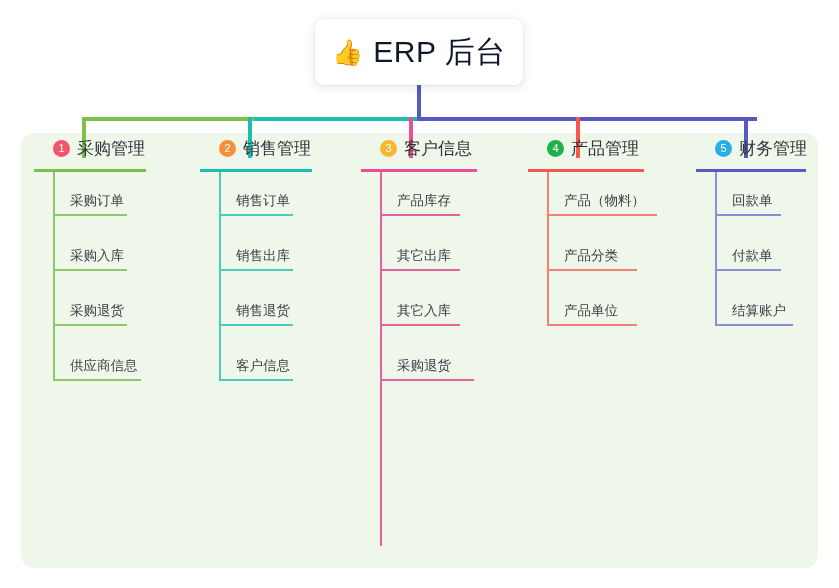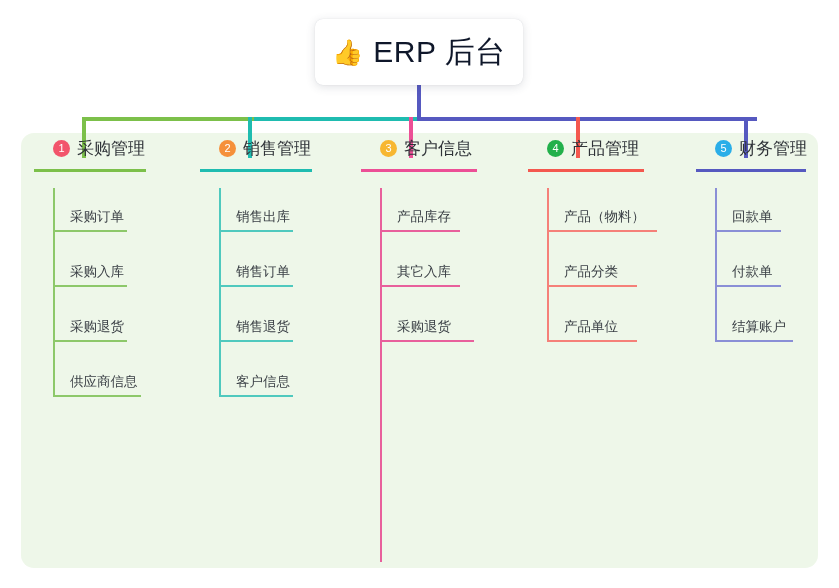--- a/index.html
+++ b/index.html
@@ -122,21 +122,20 @@
   }
   .head-rule {
     height: 3px;
     margin-top: 6px;
   }
 
   
   .items {
     position: relative;
     padding-top: 0;
-    margin-top: 16px;
   }
   .spine {
     position: absolute;
     left: 19px;
     top: 0;
     width: 2px;
   }
   .item {
     position: relative;
     height: 55px;
@@ -215,28 +214,28 @@
       </div>
       <div class="column" style="left: 200px; width: 160px;">
         <div class="col-head">
           <span class="badge" style="background: rgb(245, 144, 58);">2</span>
           <span class="col-title">销售管理</span>
         </div>
         <div class="head-rule" style="width: 112px; background: rgb(31, 188, 176);"></div>
         <div class="items">
           <div class="spine" style="background: rgb(79, 201, 190); height: 209px;"></div>
           <div class="item">
+            <span class="item-label">销售订单</span>
+            <div class="item-rule" style="width: 74px; background: rgb(79, 201, 190);"></div>
+          </div>
+          <div class="item">
             <span class="item-label">销售出库</span>
             <div class="item-rule" style="width: 74px; background: rgb(79, 201, 190);"></div>
           </div>
           <div class="item">
-            <span class="item-label">销售订单</span>
-            <div class="item-rule" style="width: 74px; background: rgb(79, 201, 190);"></div>
-          </div>
-          <div class="item">
             <span class="item-label">销售退货</span>
             <div class="item-rule" style="width: 74px; background: rgb(79, 201, 190);"></div>
           </div>
           <div class="item">
             <span class="item-label">客户信息</span>
             <div class="item-rule" style="width: 74px; background: rgb(79, 201, 190);"></div>
           </div>
         </div>
       </div>
       <div class="column" style="left: 361px; width: 164px;">
@@ -245,20 +244,24 @@
           <span class="col-title">客户信息</span>
         </div>
         <div class="head-rule" style="width: 116px; background: rgb(236, 79, 150);"></div>
         <div class="items">
           <div class="spine" style="background: rgb(232, 96, 156); height: 374px;"></div>
           <div class="item">
             <span class="item-label">产品库存</span>
             <div class="item-rule" style="width: 80px; background: rgb(232, 96, 156);"></div>
           </div>
           <div class="item">
+            <span class="item-label">其它出库</span>
+            <div class="item-rule" style="width: 80px; background: rgb(232, 96, 156);"></div>
+          </div>
+          <div class="item">
             <span class="item-label">其它入库</span>
             <div class="item-rule" style="width: 80px; background: rgb(232, 96, 156);"></div>
           </div>
           <div class="item">
             <span class="item-label">采购退货</span>
             <div class="item-rule" style="width: 94px; background: rgb(232, 96, 156);"></div>
           </div>
         </div>
       </div>
       <div class="column" style="left: 528px; width: 170px;">

